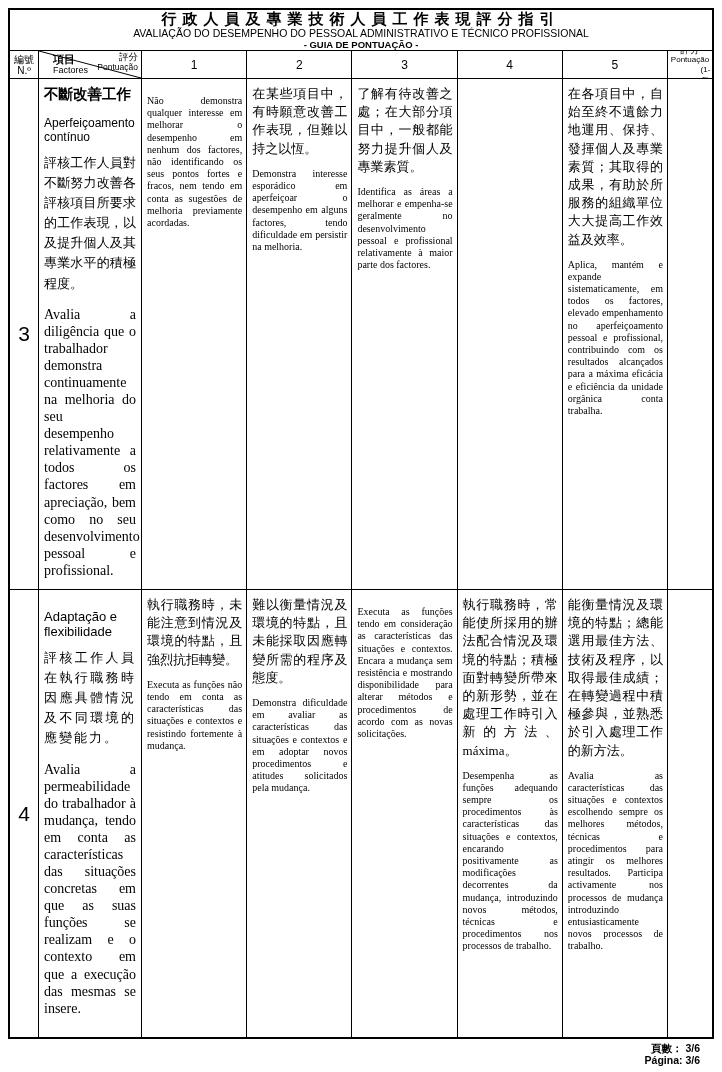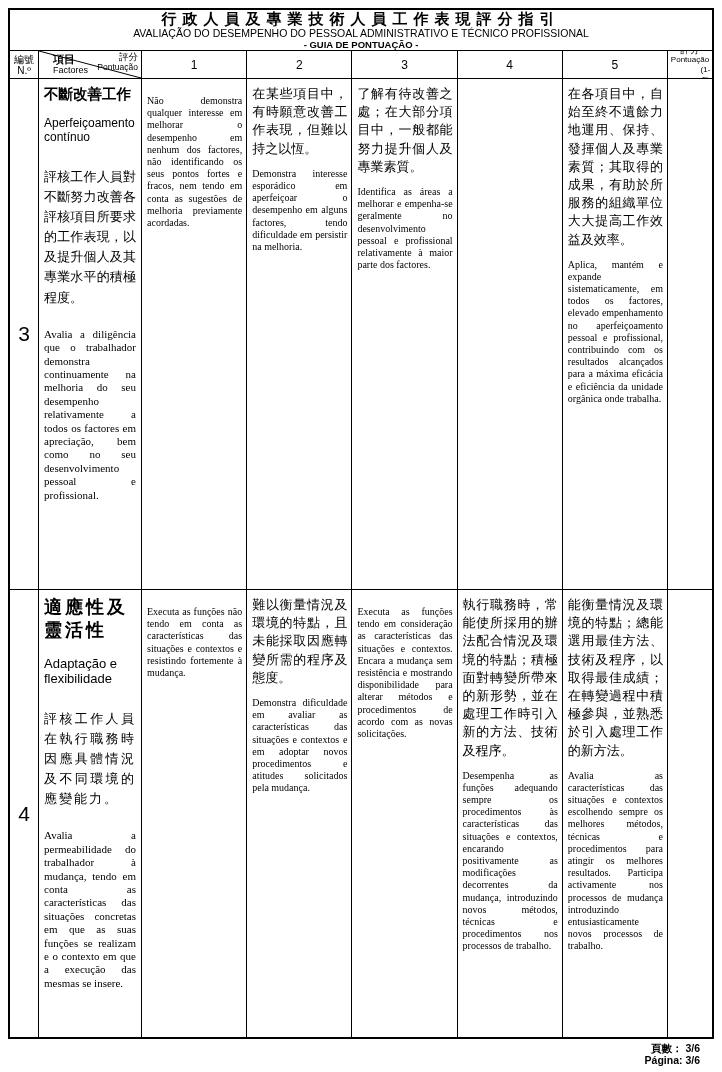--- a/index.html
+++ b/index.html
@@ -54,23 +54,23 @@
 
   
   .numcell { display:flex; align-items:center; justify-content:center; font-size:21px; font-family:"Liberation Sans", sans-serif; }
 
   
   .factorcell { padding:6px 5px 4px 5px; }
   .f-title-zh { font-size:14.5px; font-weight:bold; line-height:1.25; }
   .f-title-zh.big { font-size:18px; letter-spacing:3px; line-height:1.3; }
   .f-title-pt { font-size:12px; line-height:1.15; margin-top:14px; }
   .f-title-pt.big { font-size:13px; }
-  .f-desc-zh { font-size:13px; line-height:1.55; text-align:justify; margin-top:22px; font-family:"Liberation Serif", serif; }
+  .f-desc-zh { font-size:13px; line-height:1.55; text-align:justify; margin-top:8px; font-family:"Liberation Serif", serif; }
   .f-desc-zh.sp { letter-spacing:2px; }
-  .f-desc-pt { font-size:11px; line-height:1.22; text-align:justify; margin-top:20px; font-family:"Liberation Serif", serif; }
+  .f-desc-pt { font-size:14px; line-height:1.22; text-align:justify; margin-top:12px; font-family:"Liberation Serif", serif; }
 
   
   .levelcell { padding:6px 4px 4px 5px; }
   .zh { font-size:13px; line-height:1.4; text-align:justify; font-family:"Liberation Serif", serif; }
   .pt { font-size:10px; line-height:1.22; text-align:justify; margin-top:10px; font-family:"Liberation Serif", serif; }
 
   
   .footer { position:absolute; right:22px; bottom:6px; text-align:right; line-height:12px; }
   .footer .z { font-size:10.5px; font-weight:bold; }
   .footer .p { font-size:10.5px; font-weight:bold; }
@@ -133,46 +133,46 @@
       <div class="pt">Demonstra interesse esporádico em aperfeiçoar o desempenho em alguns factores, tendo dificuldade em persistir na melhoria.</div>
     </div>
     <div class="cell levelcell">
       <div class="zh">了解有待改善之處；在大部分項目中，一般都能努力提升個人及專業素質。</div>
       <div class="pt">Identifica as áreas a melhorar e empenha-se geralmente no desenvolvimento pessoal e profissional relativamente à maior parte dos factores.</div>
     </div>
     <div class="cell levelcell">
     </div>
     <div class="cell levelcell">
       <div class="zh">在各項目中，自始至終不遺餘力地運用、保持、發揮個人及專業素質；其取得的成果，有助於所服務的組織單位大大提高工作效益及效率。</div>
-      <div class="pt">Aplica, mantém e expande sistematicamente, em todos os factores, elevado empenhamento no aperfeiçoamento pessoal e profissional, contribuindo com os resultados alcançados para a máxima eficácia e eficiência da unidade orgânica onde trabalha.</div>
+      <div class="pt">Aplica, mantém e expande sistematicamente, em todos os factores, elevado empenhamento no aperfeiçoamento pessoal e profissional, contribuindo com os resultados alcançados para a máxima eficácia e eficiência da unidade orgânica conta trabalha.</div>
     </div>
 
     <div class="cell"></div>
 
     <div class="cell numcell">4</div>
 
     <div class="cell factorcell">
-      <div class="f-title-zh big">適應性及靈活性</div>
       <div class="f-title-pt big">Adaptação e flexibilidade</div>
       <div class="f-desc-zh sp">評核工作人員在執行職務時因應具體情況及不同環境的應變能力。</div>
       <div class="f-desc-pt">Avalia a permeabilidade do trabalhador à mudança, tendo em conta as características das situações concretas em que as suas funções se realizam e o contexto em que a execução das mesmas se insere.</div>
     </div>
 
     <div class="cell levelcell">
+      <div class="zh">執行職務時，未能注意到情況及環境的特點，且強烈抗拒轉變。</div>
       <div class="pt">Executa as funções não tendo em conta as características das situações e contextos e resistindo fortemente à mudança.</div>
     </div>
     <div class="cell levelcell">
       <div class="zh">難以衡量情況及環境的特點，且未能採取因應轉變所需的程序及態度。</div>
       <div class="pt">Demonstra dificuldade em avaliar as características das situações e contextos e em adoptar novos procedimentos e atitudes solicitados pela mudança.</div>
     </div>
     <div class="cell levelcell">
       <div class="pt">Executa as funções tendo em consideração as características das situações e contextos. Encara a mudança sem resistência e mostrando disponibilidade para alterar métodos e procedimentos de acordo com as novas solicitações.</div>
     </div>
     <div class="cell levelcell">
-      <div class="zh">執行職務時，常能使所採用的辦法配合情況及環境的特點；積極面對轉變所帶來的新形勢，並在處理工作時引入新的方法、技術及程序。</div>
+      <div class="zh">執行職務時，常能使所採用的辦法配合情況及環境的特點；積極面對轉變所帶來的新形勢，並在處理工作時引入新的方法、máxima。</div>
       <div class="pt">Desempenha as funções adequando sempre os procedimentos às características das situações e contextos, encarando positivamente as modificações decorrentes da mudança, introduzindo novos métodos, técnicas e procedimentos nos processos de trabalho.</div>
     </div>
     <div class="cell levelcell">
       <div class="zh">能衡量情況及環境的特點；總能選用最佳方法、技術及程序，以取得最佳成績；在轉變過程中積極參與，並熟悉於引入處理工作的新方法。</div>
       <div class="pt">Avalia as características das situações e contextos escolhendo sempre os melhores métodos, técnicas e procedimentos para atingir os melhores resultados. Participa activamente nos processos de mudança introduzindo entusiasticamente novos processos de trabalho.</div>
     </div>
 
     <div class="cell"></div>
 
   </div>

